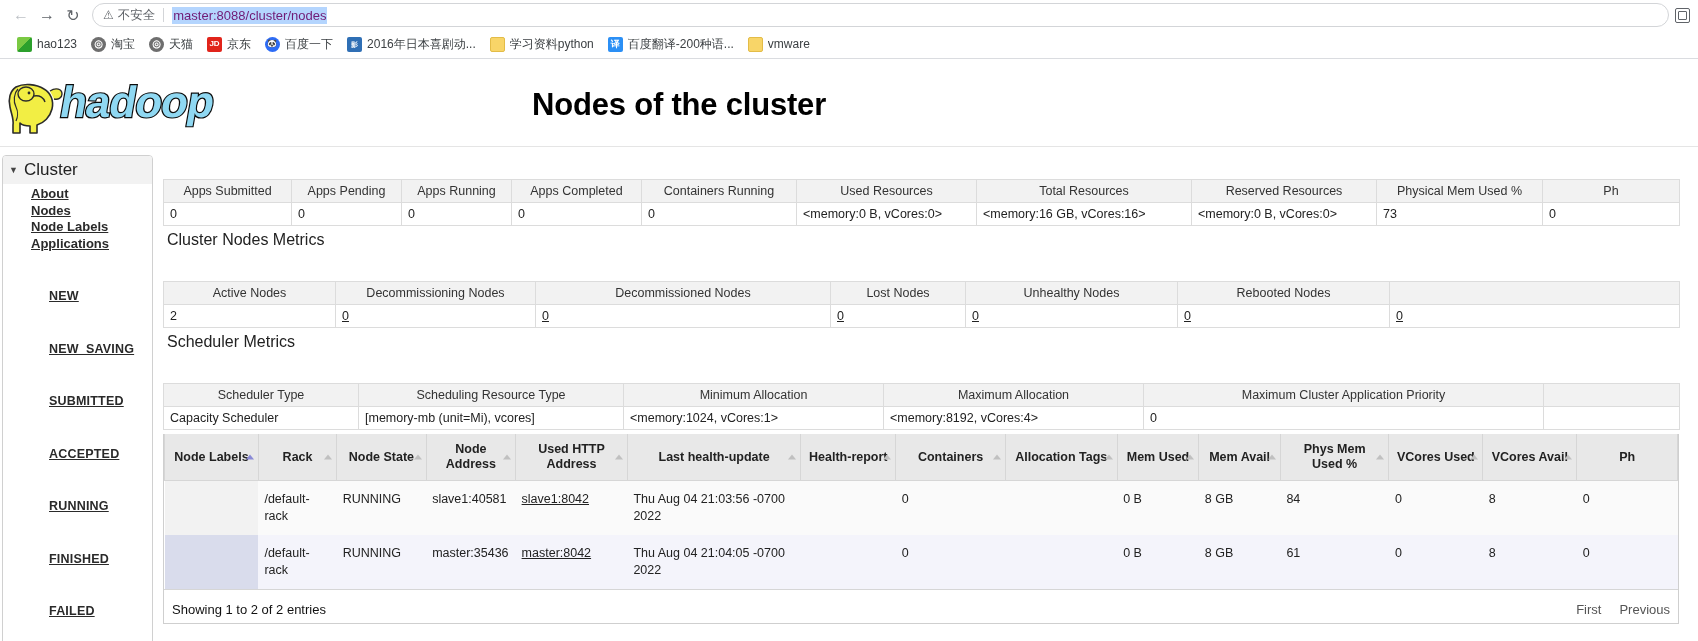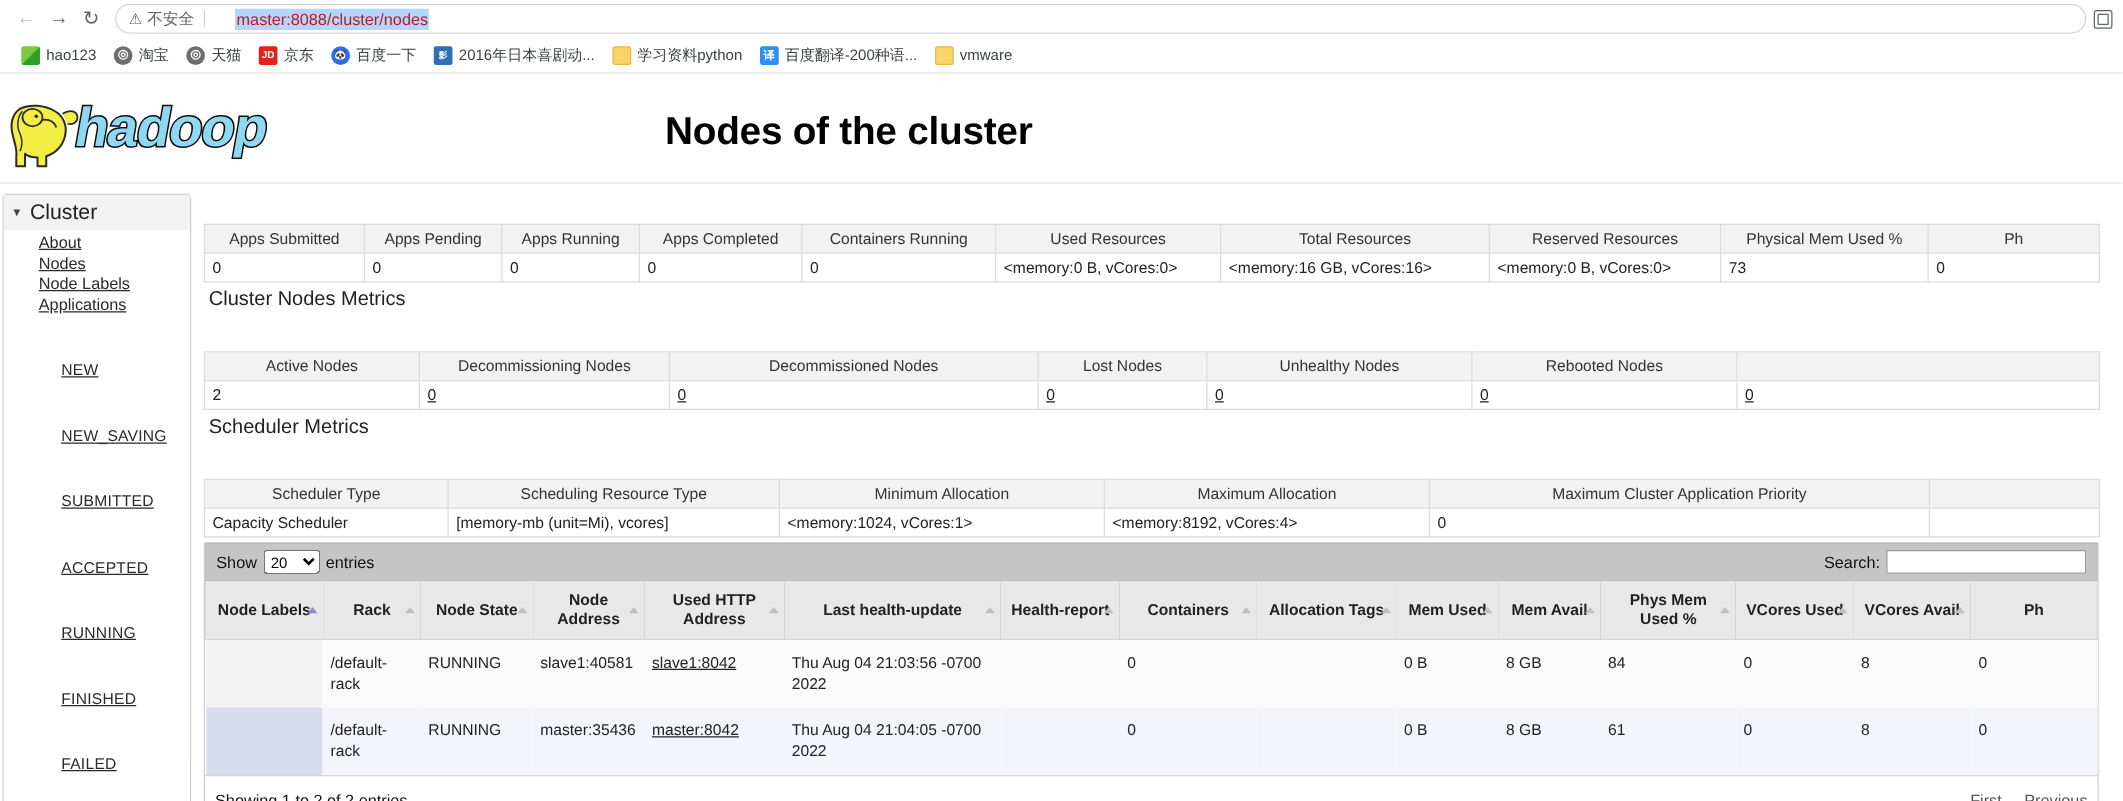--- a/index.html
+++ b/index.html
@@ -61,25 +61,24 @@
     color: #5f6368;
   }
   .omni-sep {
     width: 1px; height: 14px;
     background: #d3d5d8;
     margin: 0 8px;
     flex: 0 0 auto;
   }
   #omni-url {
     background: #b4d5fe;
-    color: #b91c1c;
+    color: #701a75;
     font-size: 13px;
     white-space: nowrap;
     padding: 1px 1px;
-    margin-left: 16px;
   }
   #chrome-right {
     display: flex; align-items: center; gap: 6px;
     margin-left: 6px;
     flex: 0 0 auto;
   }
   .sq-icon {
     width: 15px; height: 15px;
     border: 1.5px solid #5f6368;
     border-radius: 2px;
@@ -193,20 +192,21 @@
     border-radius: 3px 3px 0 0;
   }
   .caret {
     font-size: 9px; color: #444;
     line-height: 1;
   }
   .nav-list { padding: 2px 0 6px 0; }
   .nav-item {
     padding: 0px 0 0px 28px;
     line-height: 16.5px;
+    font-weight: bold;
   }
   .nav-item a {
     color: #2a2a2a;
     text-decoration: underline;
     font-size: 13px;
   }
   .nav-sub { padding-left: 46px; margin-top: 36px; }
   .nav-sub a { font-size: 12.5px; letter-spacing: 0.2px; }
   .nav-gap { height: 8px; }
 
@@ -609,34 +609,20 @@
             <td class="ctr">&lt;memory:1024, vCores:1&gt;</td>
             <td class="ctr">&lt;memory:8192, vCores:4&gt;</td>
             <td>0</td>
             <td></td>
           </tr>
         </tbody>
       </table>
 
       <div id="nodes-panel">
 
-        <div id="dt-top">
-          <div class="show-grp">
-            <span>Show</span>
-            <select id="entries-select">
-              <option selected="">20</option><option>40</option><option>60</option>
-              <option>80</option><option>100</option>
-            </select>
-            <span>entries</span>
-          </div>
-          <div id="dt-search">
-            <span>Search:</span>
-            <input type="text" placeholder="" style="">
-          </div>
-        </div>
 
         <table id="nodes-table">
           <colgroup>
             <col style="width:84px">
               <col style="width:70px">
               <col style="width:80px">
             <col style="width:80px">
               <col style="width:100px">
               <col style="width:155px">
             <col style="width:85px">

